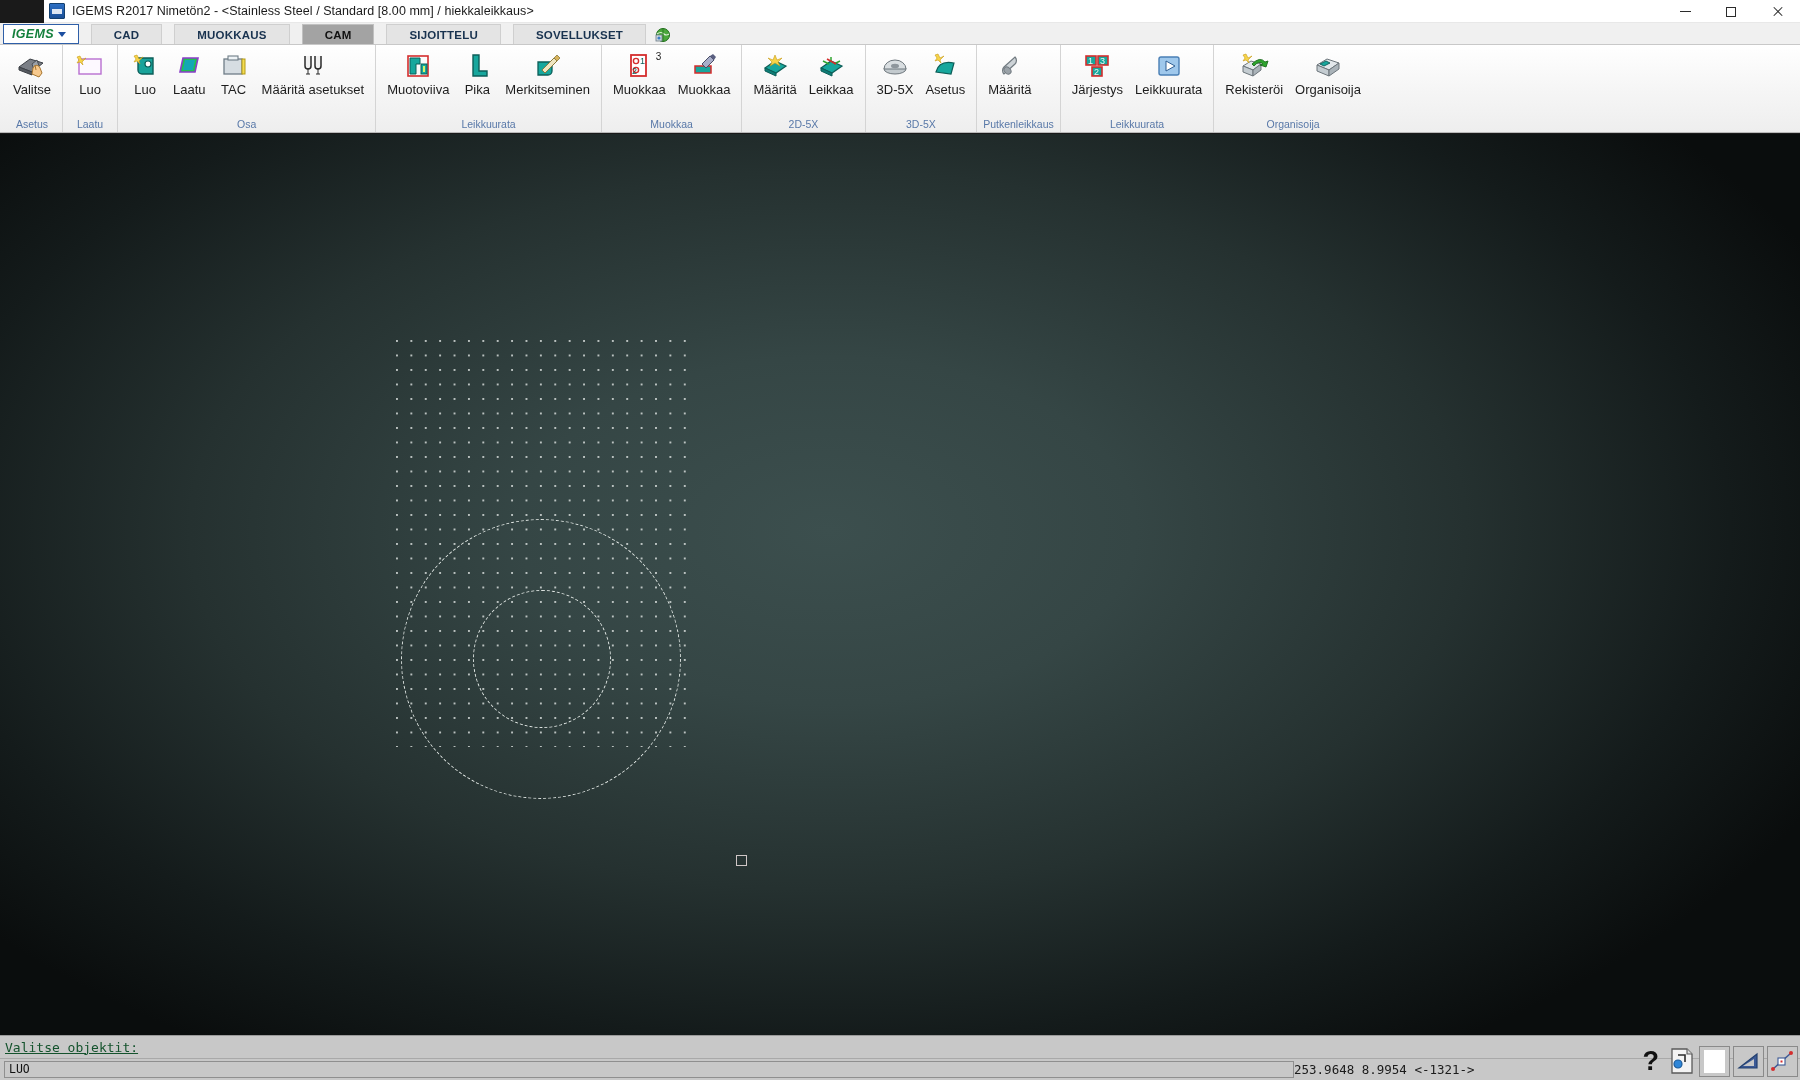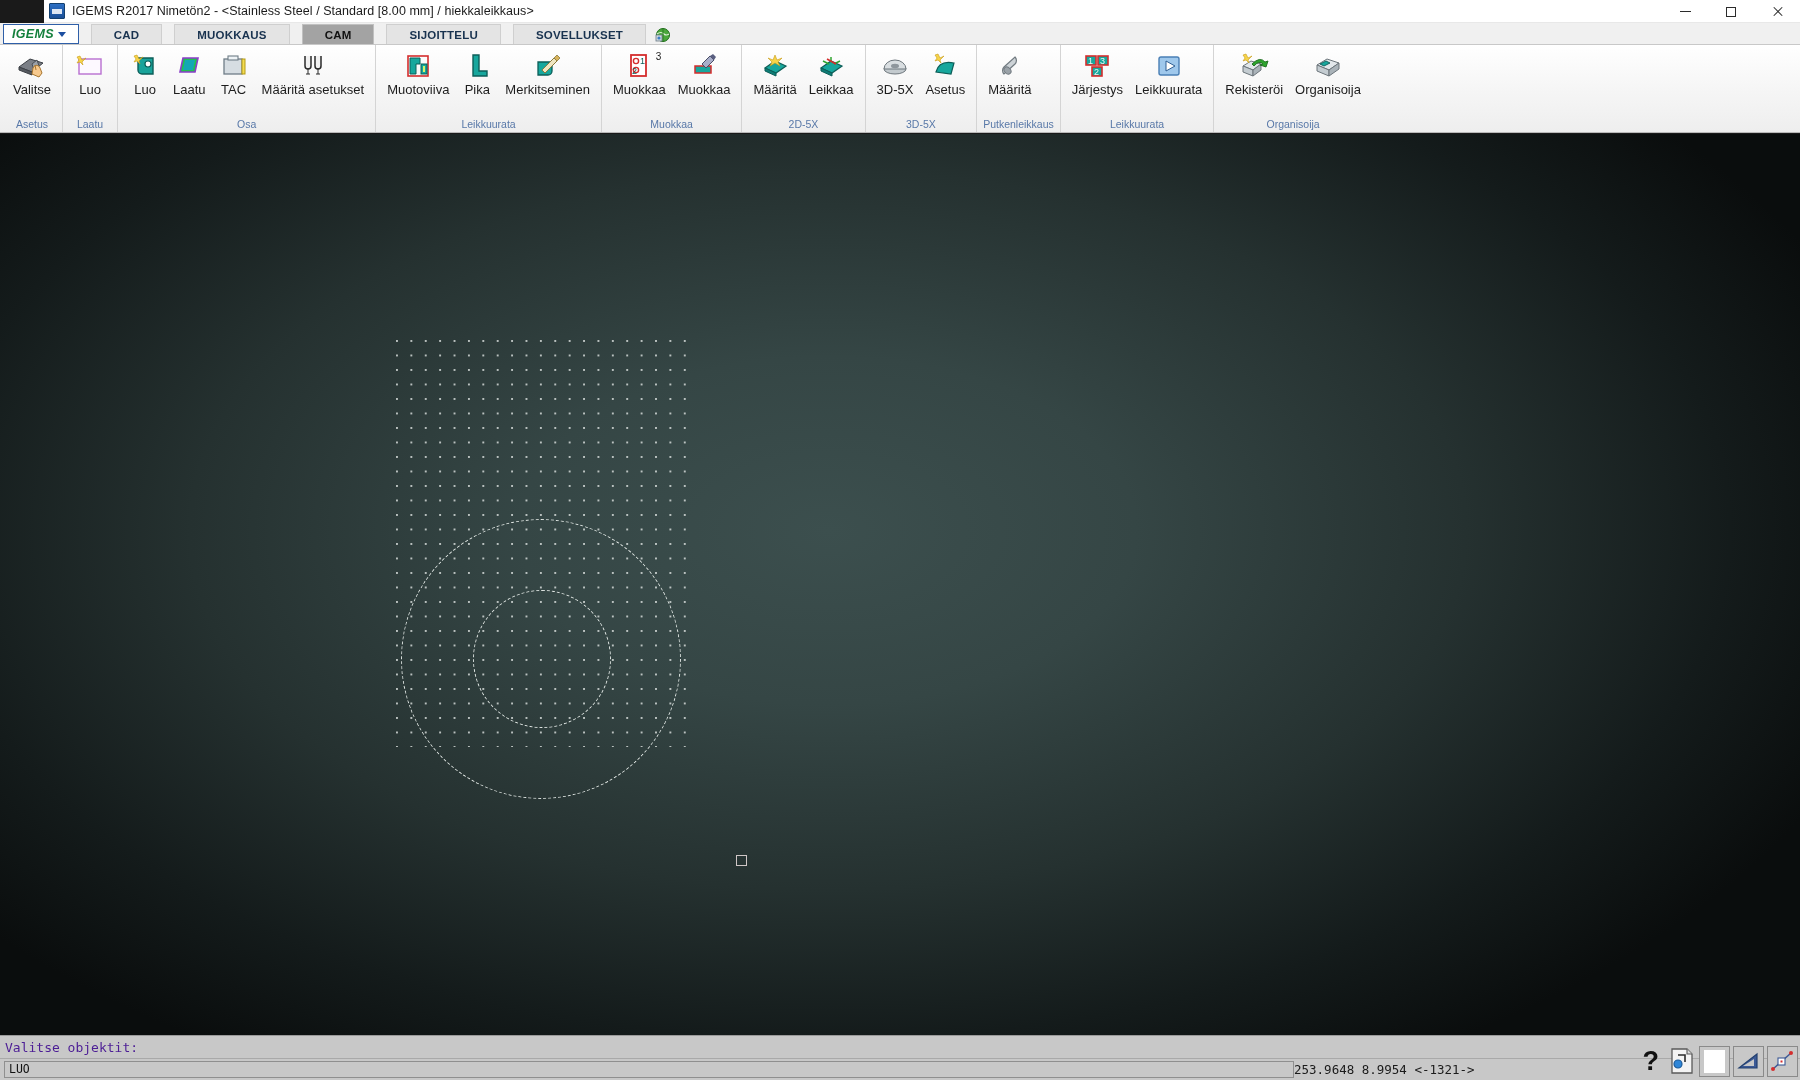--- a/index.html
+++ b/index.html
@@ -219,23 +219,24 @@
     width: 1800px; height: 45px;
     background: #c8c8c8;
     border-top: 1px solid #9a9a9a;
   }
   .cmdline {
     height: 23px;
     display: flex; align-items: center;
     padding-left: 5px;
     font-family: "DejaVu Sans Mono", monospace;
     font-size: 13px;
-    color: #4c1d95;
+    color: #14532d;
     background: #c8c8c8;
     border-bottom: 1px solid #a9a9a9;
+    text-decoration: underline;
   }
   .statusbar {
     height: 21px;
     display: flex; align-items: center;
     background: #c8c8c8;
     position: relative;
   }
   .status-input {
     margin-left: 4px;
     width: 1290px; height: 17px;

